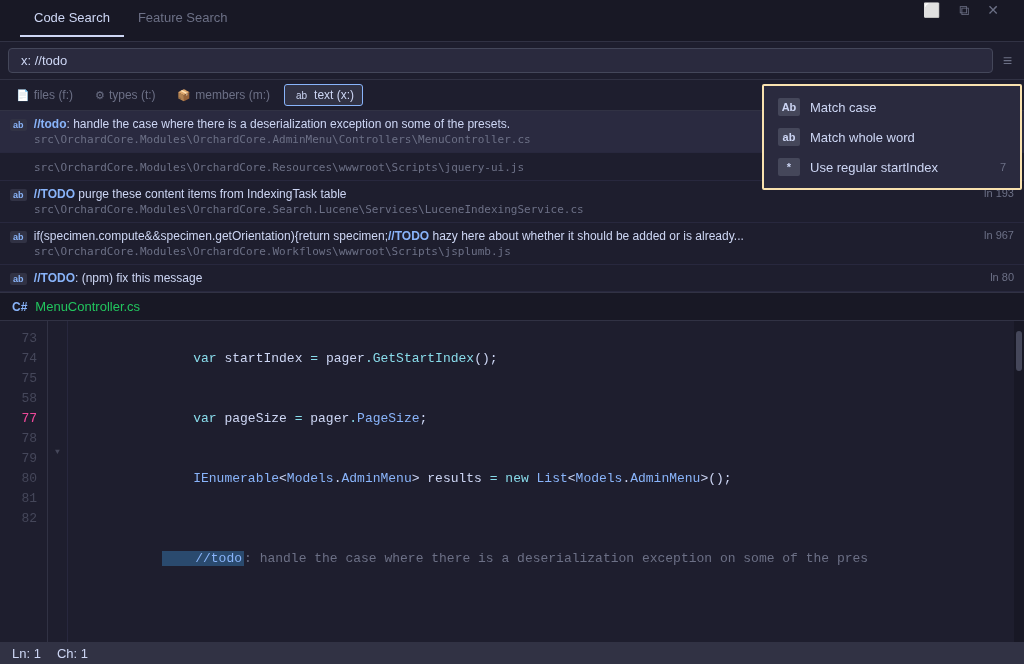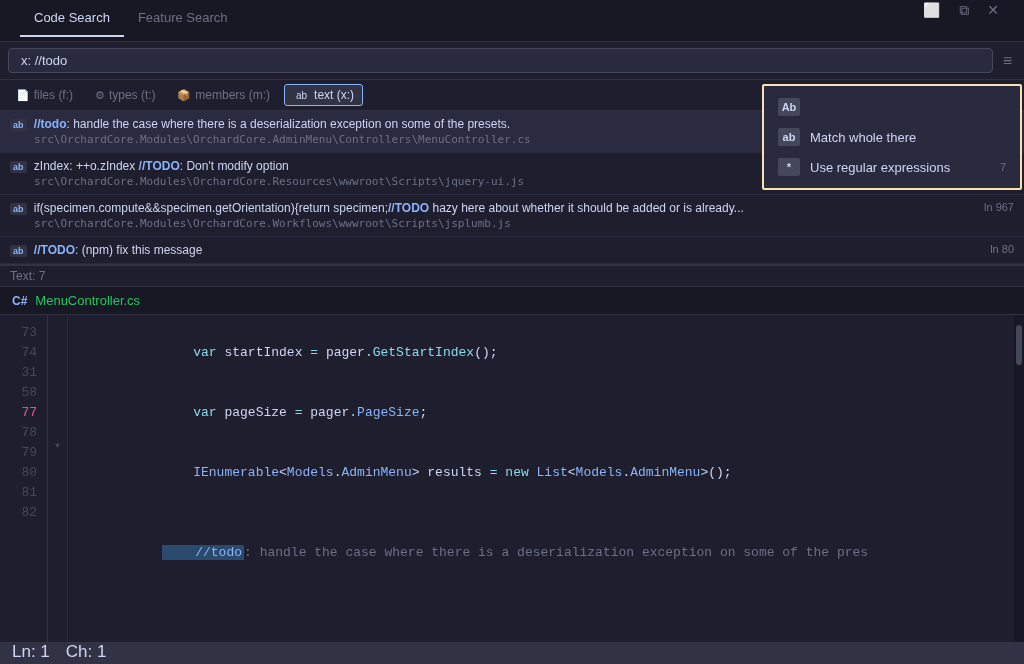--- a/index.html
+++ b/index.html
@@ -268,23 +268,23 @@
     }
     .panel-top {
       position: relative;
     }
 
     
     .bottom-bar {
       height: 22px;
       background: #313244;
       display: flex;
-      align-items: flex-start;
+      align-items: center;
       padding: 0 12px;
-      font-size: 17px;
+      font-size: 13px;
       color: #cdd6f4;
       gap: 16px;
       margin-top: auto;
     }
 
     
     .code-scrollbar {
       width: 10px;
       background: #181825;
       display: flex;
@@ -330,28 +330,29 @@
   <div class="panel-top">
 
     <div class="search-bar">
       <input class="search-input" type="text" value="x: //todo" style="">
       <span class="search-options-icon">≡</span>
     </div>
 
     <div class="search-dropdown">
       <div class="dropdown-item">
         <div class="dd-icon">Ab</div>
+        <span class="dd-label">Match case</span>
       </div>
       <div class="dropdown-item">
         <div class="dd-icon">ab</div>
-        <span class="dd-label">Match whole there</span>
+        <span class="dd-label">Match whole word</span>
       </div>
       <div class="dropdown-item">
         <div class="dd-icon">*</div>
-        <span class="dd-label">Use regular expressions</span>
+        <span class="dd-label">Use regular startIndex</span>
         <span class="dd-shortcut">7</span>
       </div>
     </div>
 
     <div class="filter-tabs">
       <div class="filter-tab">
         <span class="tab-icon">📄</span>
         <span>files (f:)</span>
       </div>
       <div class="filter-tab">
@@ -375,30 +376,33 @@
       <div>
         <span class="result-icon">ab</span>
         <span class="result-main">
           <span class="highlight">//todo</span>: handle the case where there is a deserialization exception on some of the presets.
         </span>
       </div>
       <div class="result-path">src\OrchardCore.Modules\OrchardCore.AdminMenu\Controllers\MenuController.cs</div>
     </div>
 
     <div class="result-item">
+      <div class="result-path">src\OrchardCore.Modules\OrchardCore.Resources\wwwroot\Scripts\jquery-ui.js</div>
+    </div>
+
+    <div class="result-item">
       <div>
         <span class="result-icon">ab</span>
         <span class="result-main">
-          zIndex: ++o.zIndex <span class="highlight">//TODO</span>: Don't modify option
-          <span class="line-num">ln 11466</span>
+          <span class="highlight">//TODO</span> purge these content items from IndexingTask table
+          <span class="line-num">ln 193</span>
         </span>
       </div>
-      <div class="result-path">src\OrchardCore.Modules\OrchardCore.Resources\wwwroot\Scripts\jquery-ui.js</div>
-    </div>
-
+      <div class="result-path">src\OrchardCore.Modules\OrchardCore.Search.Lucene\Services\LuceneIndexingService.cs</div>
+    </div>
 
     <div class="result-item">
       <div>
         <span class="result-icon">ab</span>
         <span class="result-main">
           if(specimen.compute&amp;&amp;specimen.getOrientation){return specimen;<span class="highlight">//TODO</span> hazy here about whether it should be added or is already...
           <span class="line-num">ln 967</span>
         </span>
       </div>
       <div class="result-path">src\OrchardCore.Modules\OrchardCore.Workflows\wwwroot\Scripts\jsplumb.js</div>
@@ -408,35 +412,32 @@
       <div>
         <span class="result-icon">ab</span>
         <span class="result-main">
           <span class="highlight">//TODO</span>: (npm) fix this message
           <span class="line-num">ln 80</span>
         </span>
       </div>
     </div>
   </div>
 
-  <div class="status-bar">
-    <span>Text: 7</span>
-  </div>
 
   <div class="code-view">
     <div class="code-view-header">
       <span class="code-lang-badge">C#</span>
       <span class="code-filename">MenuController.cs</span>
     </div>
     <div class="code-area">
 
       <div class="line-numbers">
         <div>73</div>
         <div>74</div>
-        <div>31</div>
+        <div>75</div>
         <div>58</div>
         <div class="current-line">77</div>
         <div>78</div>
         <div>79</div>
         <div>80</div>
         <div>81</div>
         <div>82</div>
       </div>
 
       <div class="gutter">

